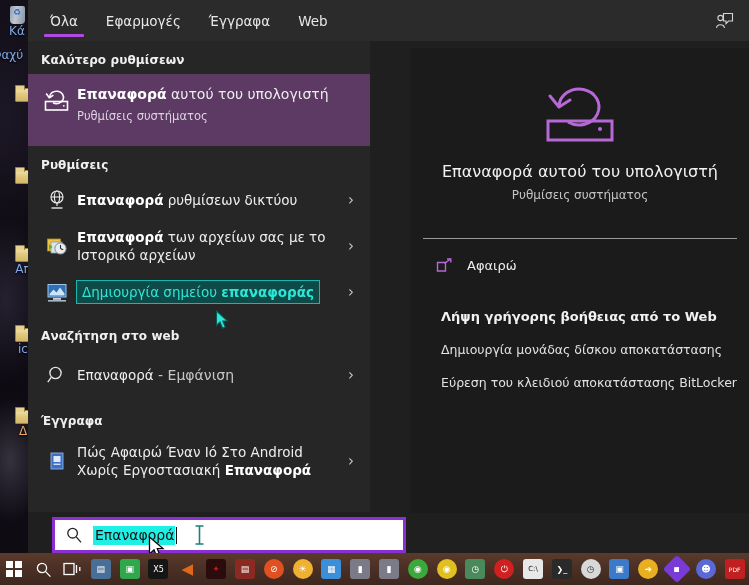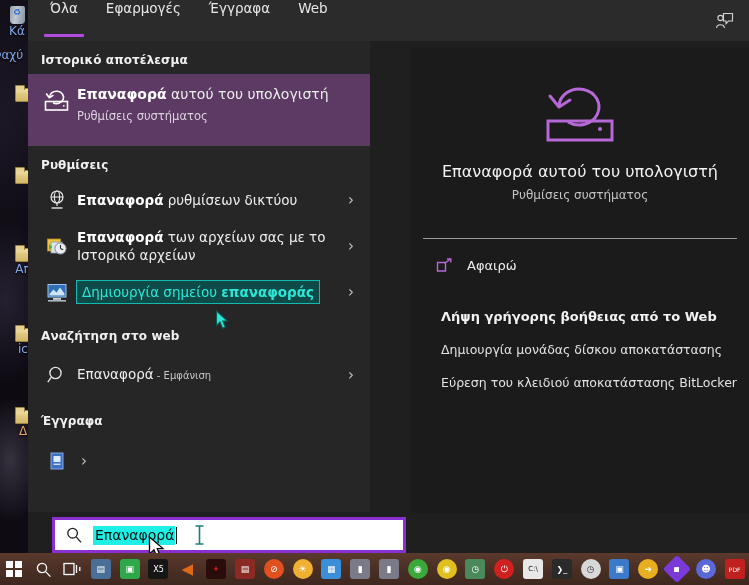--- a/index.html
+++ b/index.html
@@ -52,22 +52,22 @@
     background: #1f1f1f;
   }
 
   
   #tabbar {
     position: absolute; left: 0; top: 0; width: 721px; height: 41px;
     background: #2b2b2b;
     display: flex; align-items: center;
   }
   .tab {
-    position: relative; height: 41px; padding: 0 14px;
-    display: flex; align-items: flex-start; font-size: 13.5px; color: #e8e8e8;
+    position: relative; height: 41px; padding: 12px 14px;
+    display: flex; align-items: flex-end; font-size: 13.5px; color: #e8e8e8;
     cursor: default;
   }
   .tab .underline {
     position: absolute; left: 8px; right: 8px; bottom: 4px; height: 3px;
     background: #b14ae0; border-radius: 1px; display: none;
   }
   .tab.active .underline { display: block; }
   .tab .caret { margin-left: 6px; font-size: 8px; color: #d8d8d8; }
   #feedback-btn {
     position: absolute; right: 6px; top: 0; width: 38px; height: 41px;
@@ -210,21 +210,21 @@
       <svg width="19" height="18" viewBox="0 0 19 18">
         <circle cx="5.5" cy="6" r="2.6" fill="none" stroke="#d4d4d4" stroke-width="1.1"></circle>
         <path d="M1.6 16 C1.6 11.6 9.4 11.6 9.4 16" fill="none" stroke="#d4d4d4" stroke-width="1.1"></path>
         <path d="M8.5 1.5 H17.5 V9 H13.5 L11 11.6 V9 H8.5 Z" fill="none" stroke="#d4d4d4" stroke-width="1.1"></path>
       </svg>
     </div>
   </div>
 
   <div id="results">
 
-    <div class="sec-head">Ιστορικό αποτέλεσμα</div>
+    <div class="sec-head">Καλύτερο ρυθμίσεων</div>
 
     <div class="row" id="best-row">
       <div class="ico">
         <svg width="30" height="26" viewBox="0 0 30 26">
           <path d="M7.5 9.5 A7 6.2 0 1 1 11 14.8" fill="none" stroke="#fff" stroke-width="1.6"></path>
           <polyline points="4.2,5.6 7.3,9.7 11.4,7.1" fill="none" stroke="#fff" stroke-width="1.6" stroke-linejoin="round"></polyline>
           <rect x="3.5" y="13.5" width="22" height="8.5" fill="none" stroke="#fff" stroke-width="1.6"></rect>
           <circle cx="21.8" cy="17.8" r="0.9" fill="#fff"></circle>
         </svg>
       </div>
@@ -286,34 +286,38 @@
     <div class="sec-head" style="padding-top:16px;">Αναζήτηση στο web</div>
 
     <div class="row" style="min-height:50px;">
       <div class="ico">
         <svg width="22" height="22" viewBox="0 0 22 22">
           <circle cx="9.5" cy="9" r="5.6" fill="none" stroke="#e2e2e2" stroke-width="1.4"></circle>
           <line x1="5.2" y1="13.4" x2="1.8" y2="18.2" stroke="#e2e2e2" stroke-width="1.4"></line>
         </svg>
       </div>
       <div class="txt">
-        <div class="t1"><span>Επαναφορά</span><span style="color:#c6c6c6;font-size:10px;text-align:right;"> - Εμφάνιση</span></div>
+        <div class="t1"><span>Επαναφορά</span><span style="color:#c6c6c6;font-size:14px;text-align:right;"> - Εμφάνιση</span></div>
       </div>
       <div class="chev">›</div>
     </div>
 
     <div class="sec-head" style="padding-top:14px;">Έγγραφα</div>
 
     <div class="row" style="min-height:52px;">
       <div class="ico">
         <svg width="20" height="20" viewBox="0 0 20 20">
           <rect x="4" y="2" width="12" height="16" fill="#3d6fc4" stroke="#8fb4e8" stroke-width="0.9"></rect>
           <rect x="6.5" y="5" width="7" height="6" fill="#dfe9f7"></rect>
           <rect x="6.5" y="12.6" width="7" height="1.3" fill="#dfe9f7"></rect>
         </svg>
+      </div>
+      <div class="txt">
+        <div class="t1">Πώς Αφαιρώ Έναν Ιό Στο Android</div>
+        <div class="t1"><span>Χωρίς Εργοστασιακή </span><b class="hl">Επαναφορά</b></div>
       </div>
       <div class="chev">›</div>
     </div>
   </div>
 
   <div id="preview">
     <div id="preview-hero">
       <svg width="86" height="62" viewBox="0 0 86 62">
         <path d="M22 22 A20 18 0 1 1 31 38" fill="none" stroke="#b668d6" stroke-width="3"></path>
         <polyline points="13,12 22,23 33,16" fill="none" stroke="#b668d6" stroke-width="3" stroke-linejoin="round" stroke-linecap="round"></polyline>

